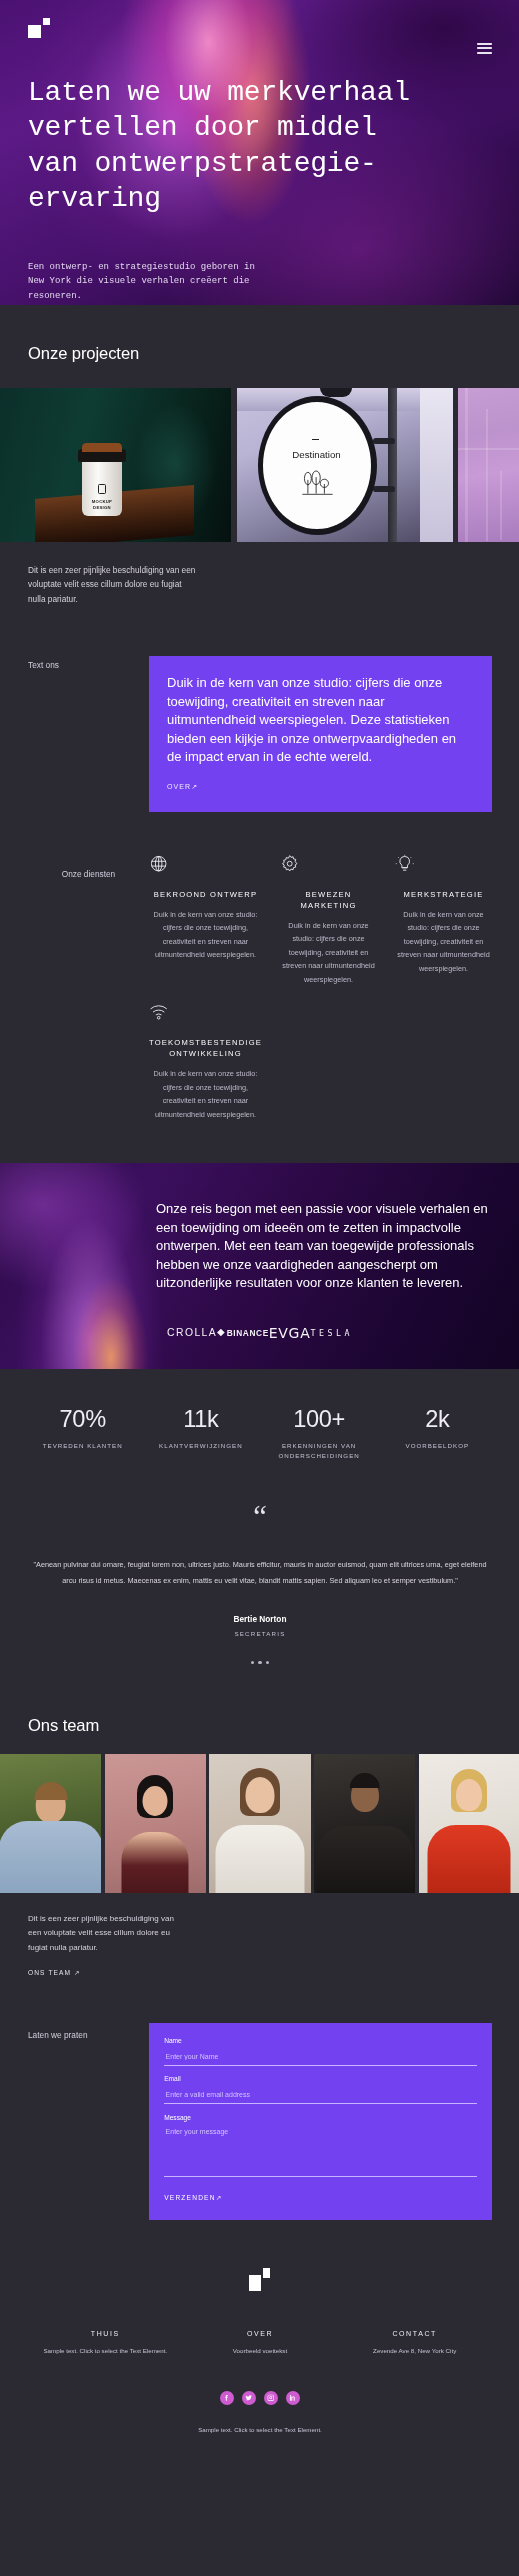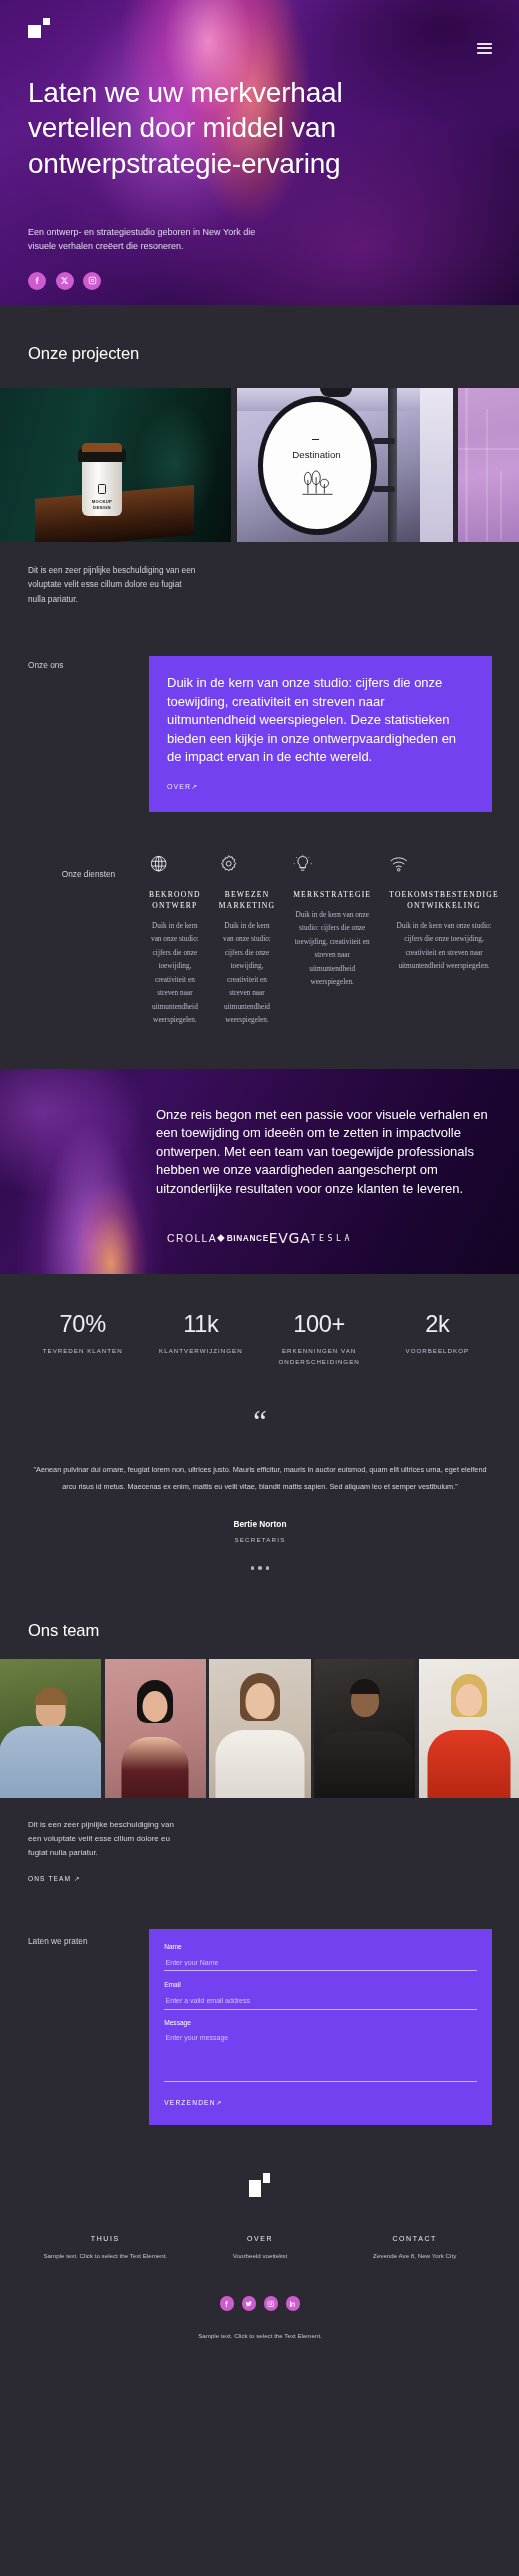--- a/index.html
+++ b/index.html
@@ -11,20 +11,21 @@
     -webkit-font-smoothing:antialiased;
   }
   .page { width:520px; position:relative; overflow:hidden; }
 
   
   .hero {
     position:relative;
     height:305px;
     overflow:hidden;
     background:#3a0f5e;
+    font-family:Liberation Mono, monospace;
   }
   .hero-bg {
     position:absolute; inset:0;
     background:
       radial-gradient(ellipse 125px 208px at 208px 42px, rgba(255,150,210,.85) 0%, rgba(210,60,180,.5) 35%, rgba(120,20,140,0) 70%),
       radial-gradient(ellipse 83px 180px at 249px 90px, rgba(255,160,90,.85) 0%, rgba(230,90,70,.35) 45%, rgba(120,20,140,0) 75%),
       radial-gradient(ellipse 180px 222px at 173px 118px, rgba(186,85,211,.75) 0%, rgba(110,30,140,.25) 55%, rgba(60,10,80,0) 80%),
       radial-gradient(ellipse 291px 208px at 360px 249px, rgba(150,40,170,.45) 0%, rgba(60,10,80,0) 70%),
       linear-gradient(155deg, #4b1172 0%, #5c1a86 25%, #46116b 55%, #2c0a46 80%, #1b0630 100%);
   }
@@ -123,21 +124,21 @@
   .about-label { width:121px; flex:0 0 121px; font-size:8.3px; color:#d2cedd; padding-top:4.2px; }
   .about-card {
     flex:1; background:#7341f0; padding:18px 18px 21px 18px;
   }
   .about-card p { font-size:13px; line-height:1.42; color:#fff; font-weight:400; }
   .about-link { margin-top:16.6px; font-size:7px; letter-spacing:1.1px; color:#f0eaff; cursor:pointer; display:inline-block; }
 
   
   .services { display:flex; padding:42px 28px 42px 28px;text-align:center; }
   .srv-label { width:121px; flex:0 0 121px; font-size:8.3px; color:#d2cedd; padding-top:15.2px; }
-  .srv-grid { flex:1; display:grid; grid-template-columns:1fr 1fr 1fr 1fr; gap:28px 18px;font-family:Liberation Serif, serif; }
+  .srv-grid { flex:1; display:grid; grid-template-columns:1fr 1fr 1fr; gap:16px 18px; }
   .srv-icon { width:19.4px; height:19.4px; color:#fff; }
   .srv-icon svg { width:19.4px; height:19.4px; stroke:#f2f0f6; fill:none; stroke-width:1.1; }
   .srv-h { margin-top:15.2px; font-size:7.6px; letter-spacing:1.2px; color:#fff; line-height:1.5; }
   .srv-p { margin-top:7.6px; font-size:7.3px; line-height:1.85; color:#bdb8c9; }
 
   
   .journey { position:relative; overflow:hidden; }
   .journey-bg { position:absolute; inset:0;
     background:
       radial-gradient(ellipse 48px 104px at 111px 194px, rgba(245,160,95,.85) 0%, rgba(220,90,80,.25) 50%, rgba(90,20,110,0) 78%),
@@ -300,21 +301,21 @@
         <div class="fold" style="left:7px;top:0;width:2.8px;height:154px;"></div>
         <div class="fold" style="left:28px;top:21px;width:2.1px;height:132px;"></div>
         <div class="fold" style="left:0;top:60px;width:67px;height:2.1px;"></div>
         <div class="fold" style="left:42px;top:83px;width:2.1px;height:69px;"></div>
       </div>
     </div>
     <p class="projects-note">Dit is een zeer pijnlijke beschuldiging van een voluptate velit esse cillum dolore eu fugiat nulla pariatur.</p>
   </section>
 
   <section class="about">
-    <div class="about-label">Onze ons</div>
+    <div class="about-label">Text ons</div>
     <div class="about-card">
       <p>Duik in de kern van onze studio: cijfers die onze toewijding, creativiteit en streven naar uitmuntendheid weerspiegelen. Deze statistieken bieden een kijkje in onze ontwerpvaardigheden en de impact ervan in de echte wereld.</p>
       <span class="about-link"><span>OVER</span>↗</span>
     </div>
   </section>
 
   <section class="services">
     <div class="srv-label">Onze diensten</div>
     <div class="srv-grid">
 

